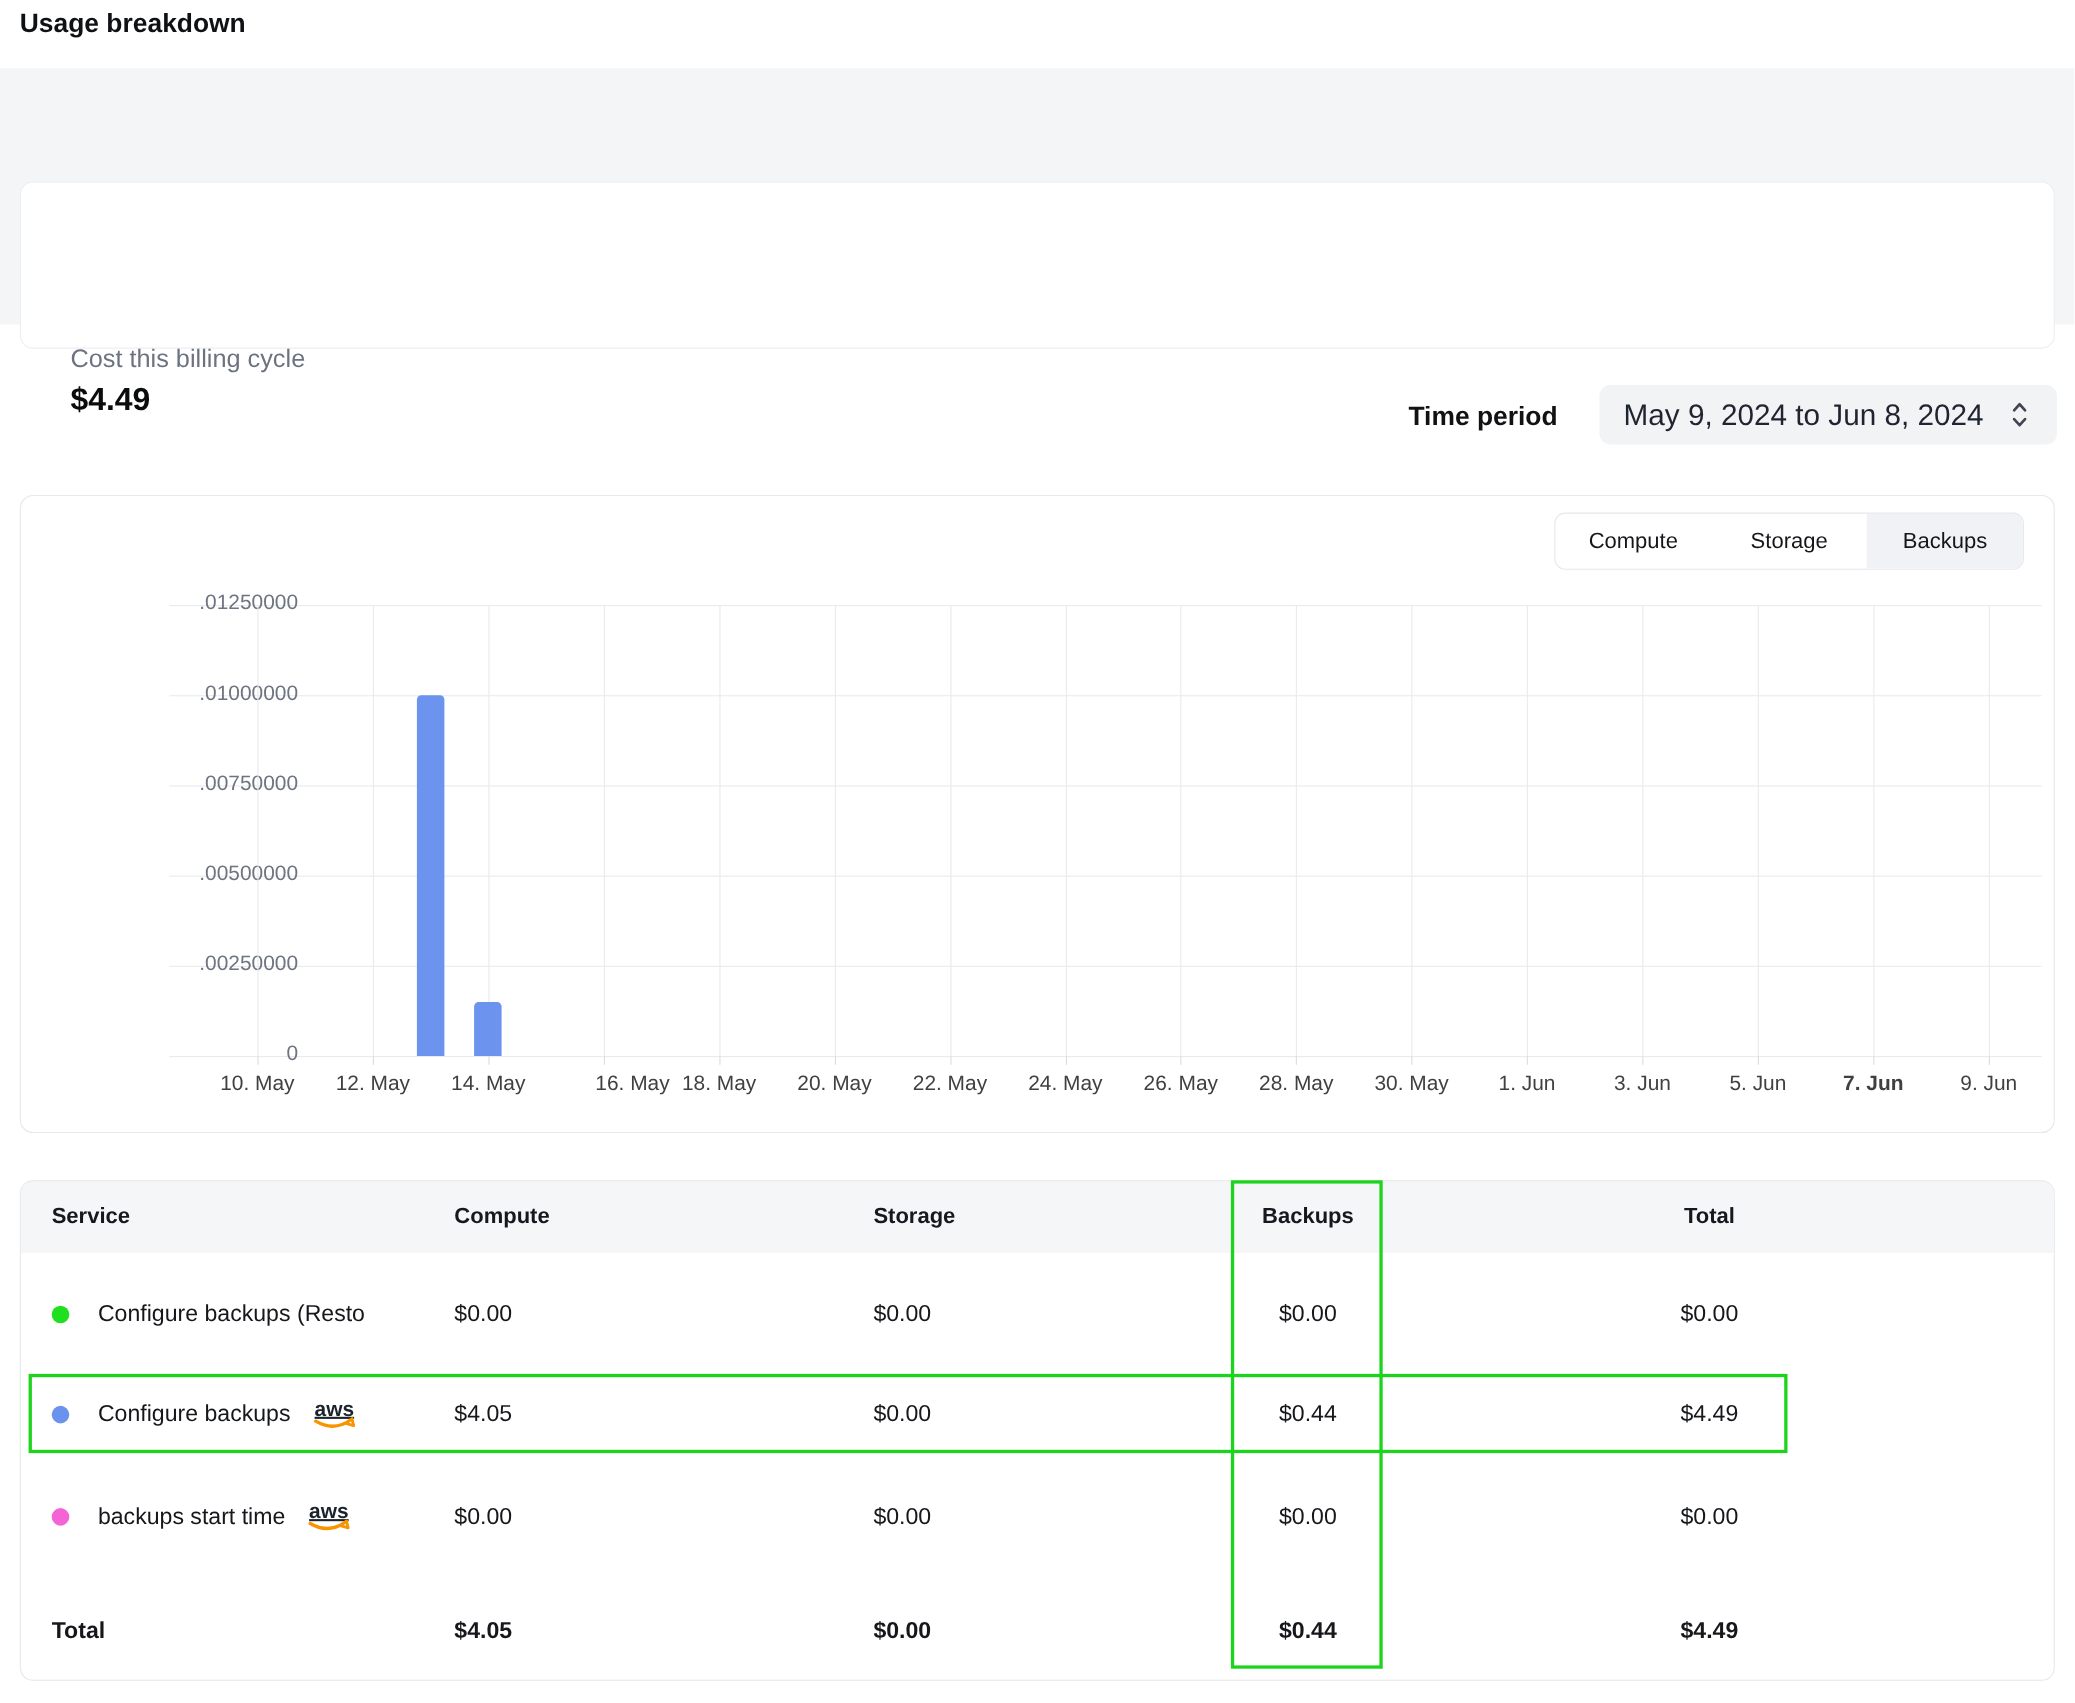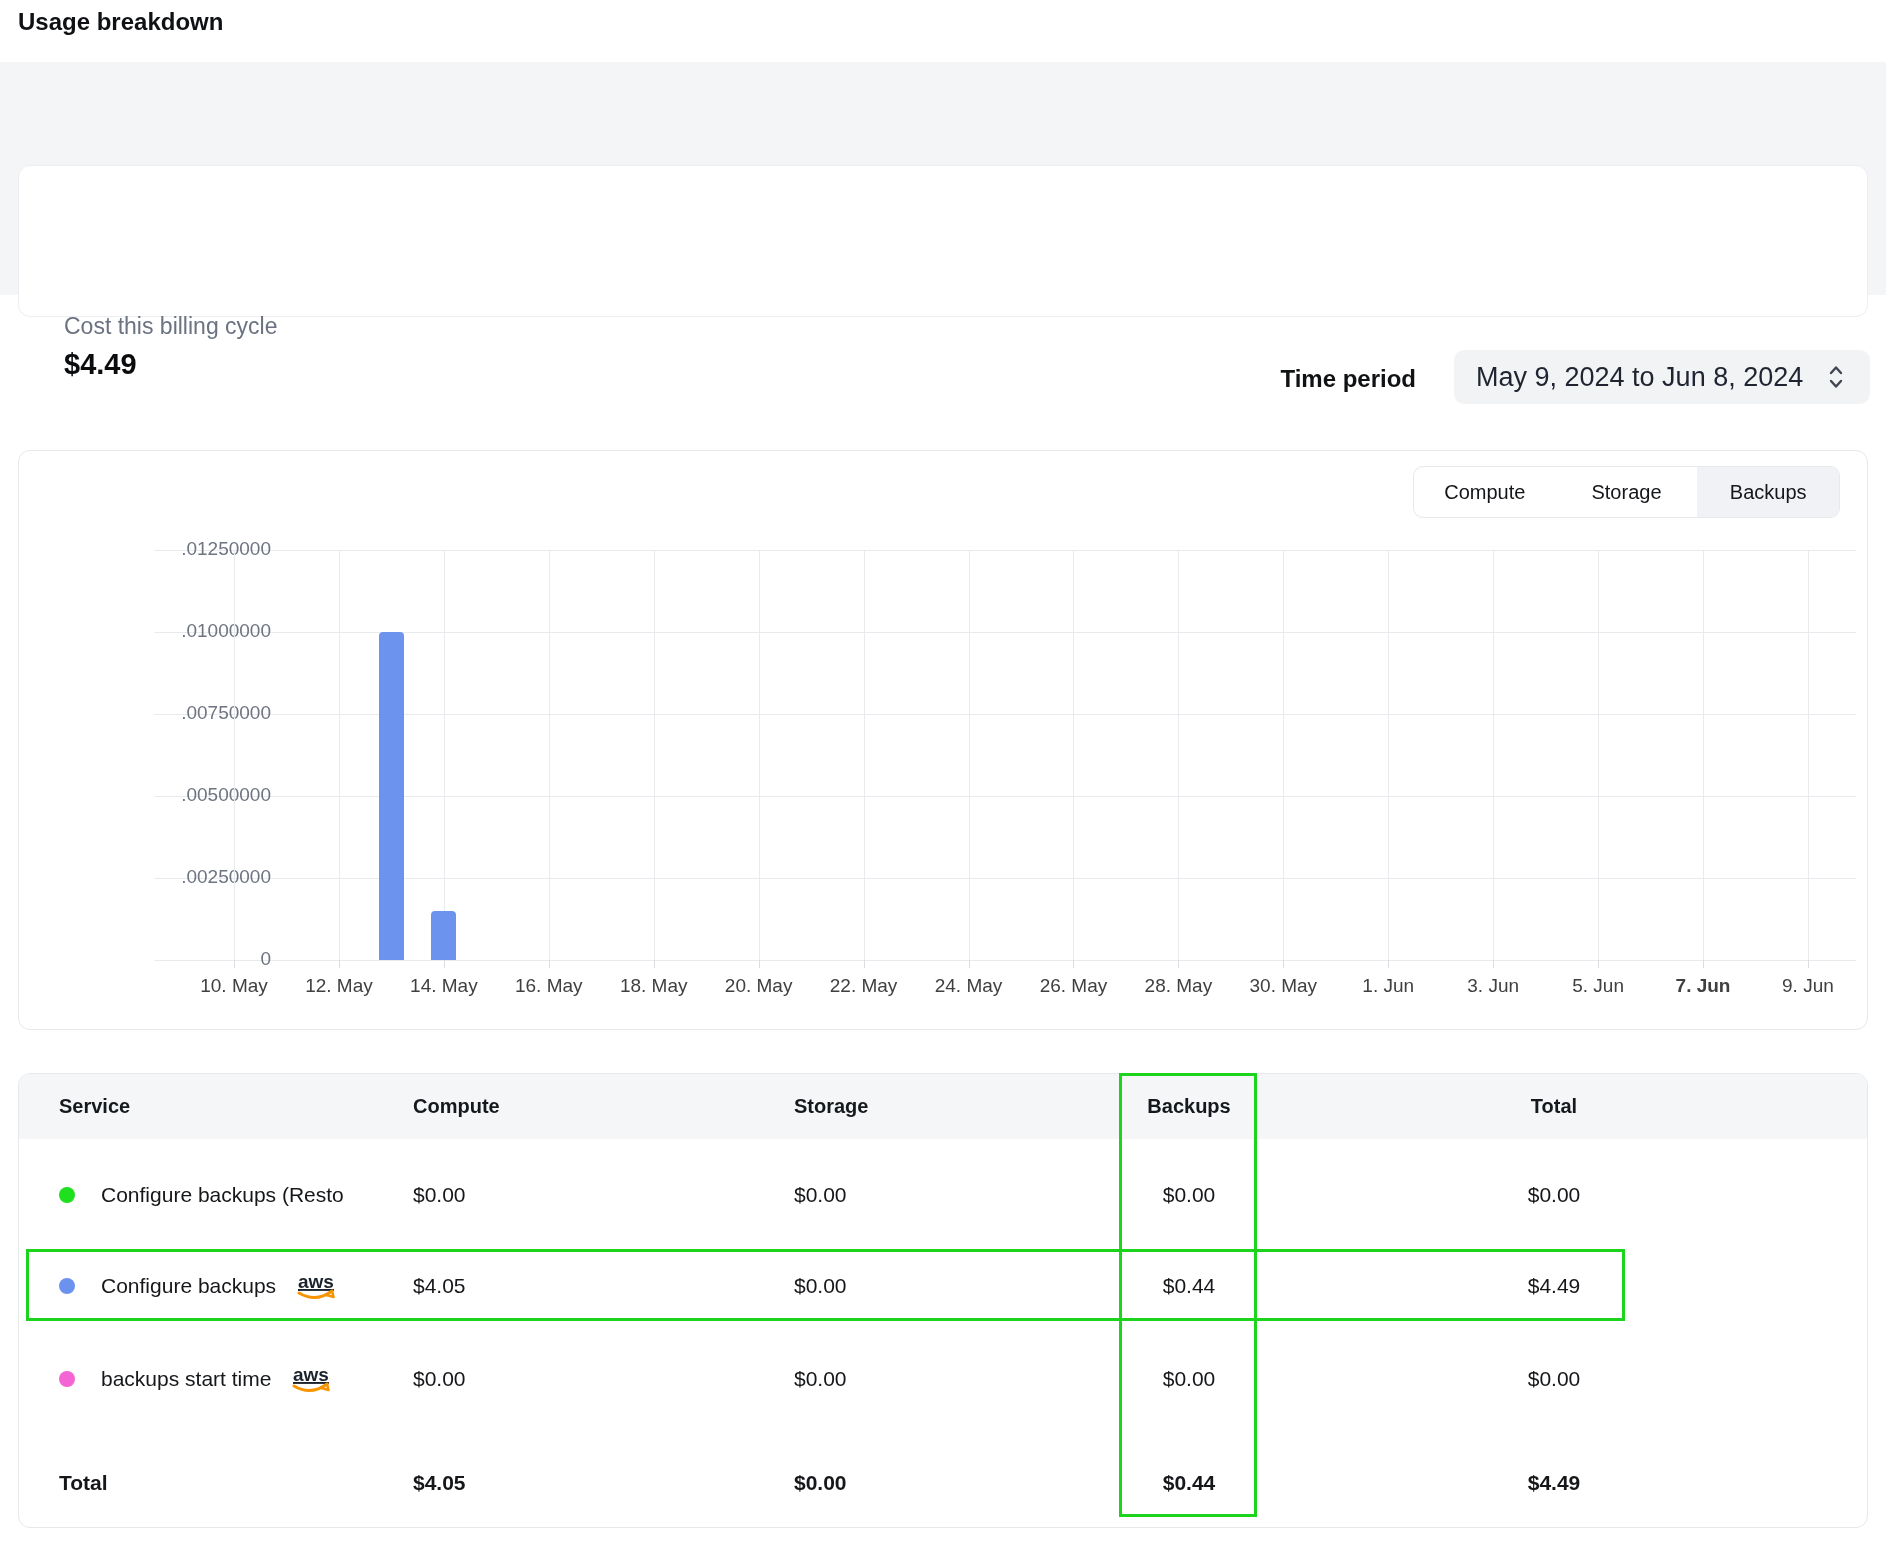--- a/index.html
+++ b/index.html
@@ -35,21 +35,21 @@
   .xtick { position:absolute; top:410px; width:1px; height:8px; background:#dadce0; }
   .ylab { position:absolute; right:1585px; width:110px; text-align:right; font-size:19px; color:#6e7480; transform:translateY(-12px); }
   .xlab { position:absolute; top:425px; width:120px; text-align:center; font-size:19px; color:#404040; transform:translateX(-60px); }
   .bar { position:absolute; width:25px; border-radius:4px 4px 0 0; }
 
   #table-card { left:18px; top:1073px; width:1850px; height:455px; overflow:hidden; }
   .thead { position:absolute; left:0; top:0; width:100%; height:65px; background:#f5f6f8; }
   .th { position:absolute; top:0; height:65px; display:flex; align-items:center; font-size:20px; font-weight:600; color:#15181c; }
   .trow { position:absolute; left:0; width:100%; }
   .cell { position:absolute; display:flex; align-items:center; height:100%; font-size:21px; color:#15171a; }
-  .c-service { left:28px; width:360px;margin-left:12px; }
+  .c-service { left:28px; width:360px; }
   .c-compute { left:394px; width:200px; }
   .c-storage { left:775px; width:200px; }
   .c-backups { left:1101px; width:138px; justify-content:center; }
   .c-total   { left:1435px; width:200px; justify-content:center; }
   .svc-dot { width:16px; height:16px; border-radius:50%; margin-right:26px; flex:0 0 auto; }
   .svc-text { white-space:nowrap; overflow:hidden; max-width:240px; }
   .svc-text.wide { max-width:300px; }
   .aws { margin-left:16px; flex:0 0 auto; position:relative; top:3px; }
   .bold { font-weight:700; }
 
@@ -105,21 +105,21 @@
         <div class="xtick" style="left: 80px;"></div>
         <div class="xlab" style="left: 80px;">10. May</div>
         <div class="vgrid" style="left: 184.93px;"></div>
         <div class="xtick" style="left: 184.93px;"></div>
         <div class="xlab" style="left: 184.93px;">12. May</div>
         <div class="vgrid" style="left: 289.86px;"></div>
         <div class="xtick" style="left: 289.86px;"></div>
         <div class="xlab" style="left: 289.86px;">14. May</div>
         <div class="vgrid" style="left: 394.79px;"></div>
         <div class="xtick" style="left: 394.79px;"></div>
-        <div class="xlab" style="left: 394.79px;">16. May</div>
+        <div class="xlab" style="left: 394.79px; text-align: right;">16. May</div>
         <div class="vgrid" style="left: 499.72px;"></div>
         <div class="xtick" style="left: 499.72px;"></div>
         <div class="xlab" style="left: 499.72px;">18. May</div>
         <div class="vgrid" style="left: 604.65px;"></div>
         <div class="xtick" style="left: 604.65px;"></div>
         <div class="xlab" style="left: 604.65px;">20. May</div>
         <div class="vgrid" style="left: 709.58px;"></div>
         <div class="xtick" style="left: 709.58px;"></div>
         <div class="xlab" style="left: 709.58px;">22. May</div>
         <div class="vgrid" style="left: 814.51px;"></div>

